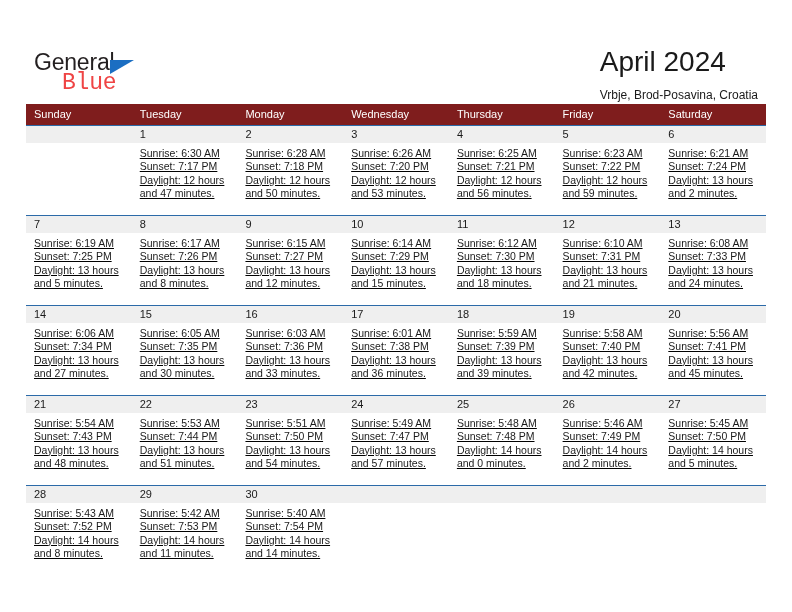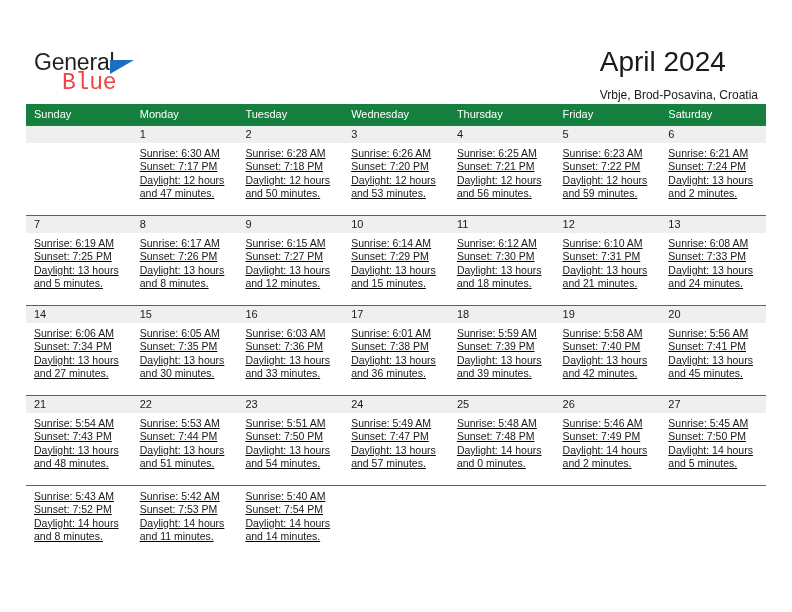--- a/index.html
+++ b/index.html
@@ -86,21 +86,21 @@
 
   
   .calendar {
     position: absolute;
     left: 26px;
     top: 104px;
     width: 740px;
   }
   .dow-row {
     display: flex;
-    background: #15803d;
+    background: #7f1d1d;
     height: 21px;
   }
   .dow-cell {
     flex: 1 1 0;
     color: #ffffff;
     font-size: 11px;
     line-height: 21px;
     padding-left: 8px;
     box-sizing: border-box;
     overflow: hidden;
@@ -161,22 +161,22 @@
       <div class="month-title">April 2024</div>
       <div class="location">Vrbje, Brod-Posavina, Croatia</div>
     </div>
 
   </div>
 
   <div class="calendar">
 
     <div class="dow-row">
       <div class="dow-cell">Sunday</div>
+      <div class="dow-cell">Tuesday</div>
       <div class="dow-cell">Monday</div>
-      <div class="dow-cell">Tuesday</div>
       <div class="dow-cell">Wednesday</div>
       <div class="dow-cell">Thursday</div>
       <div class="dow-cell">Friday</div>
       <div class="dow-cell">Saturday</div>
     </div>
 
     <div class="week">
       <div class="week-nums">
         <div class="num-cell"></div>
         <div class="num-cell">1</div>
@@ -394,20 +394,29 @@
         <div class="body-cell">
           <div class="ln">Sunrise: 5:45 AM</div>
           <div class="ln">Sunset: 7:50 PM</div>
           <div class="ln">Daylight: 14 hours</div>
           <div class="ln">and 5 minutes.</div>
         </div>
       </div>
     </div>
 
     <div class="week">
+      <div class="week-nums">
+        <div class="num-cell">28</div>
+        <div class="num-cell">29</div>
+        <div class="num-cell">30</div>
+        <div class="num-cell"></div>
+        <div class="num-cell"></div>
+        <div class="num-cell"></div>
+        <div class="num-cell"></div>
+      </div>
       <div class="week-body">
         <div class="body-cell">
           <div class="ln">Sunrise: 5:43 AM</div>
           <div class="ln">Sunset: 7:52 PM</div>
           <div class="ln">Daylight: 14 hours</div>
           <div class="ln">and 8 minutes.</div>
         </div>
         <div class="body-cell">
           <div class="ln">Sunrise: 5:42 AM</div>
           <div class="ln">Sunset: 7:53 PM</div>

